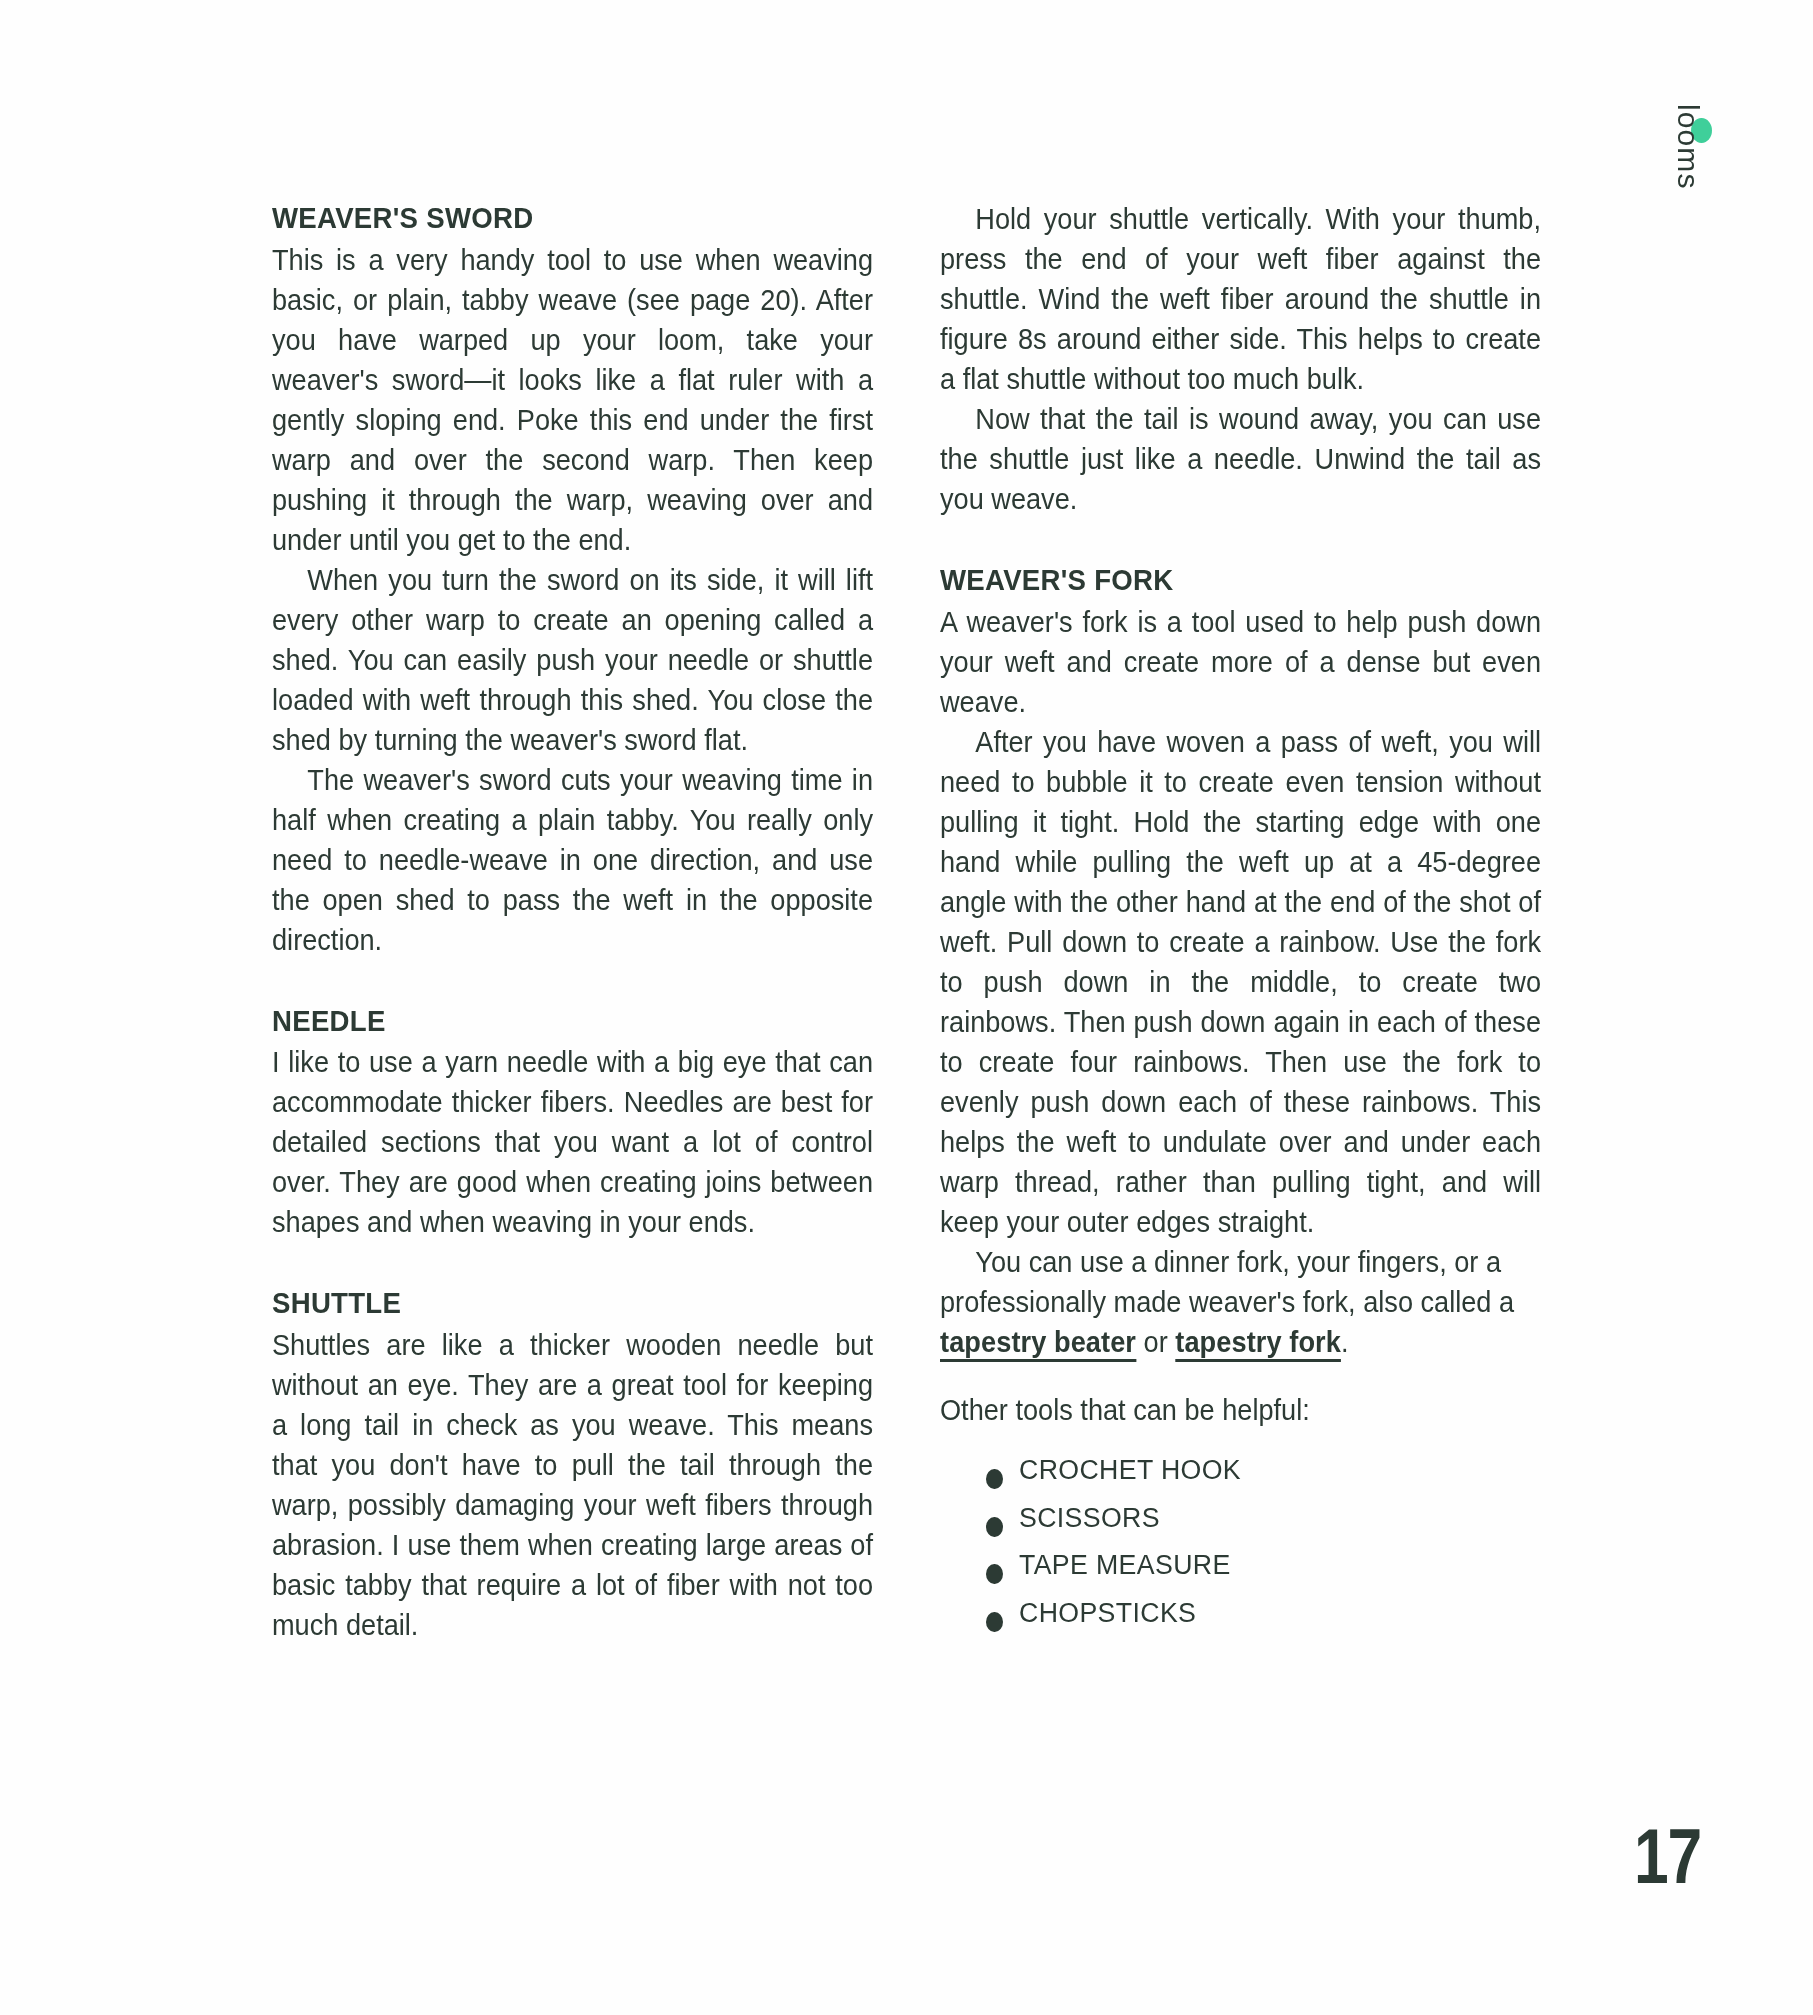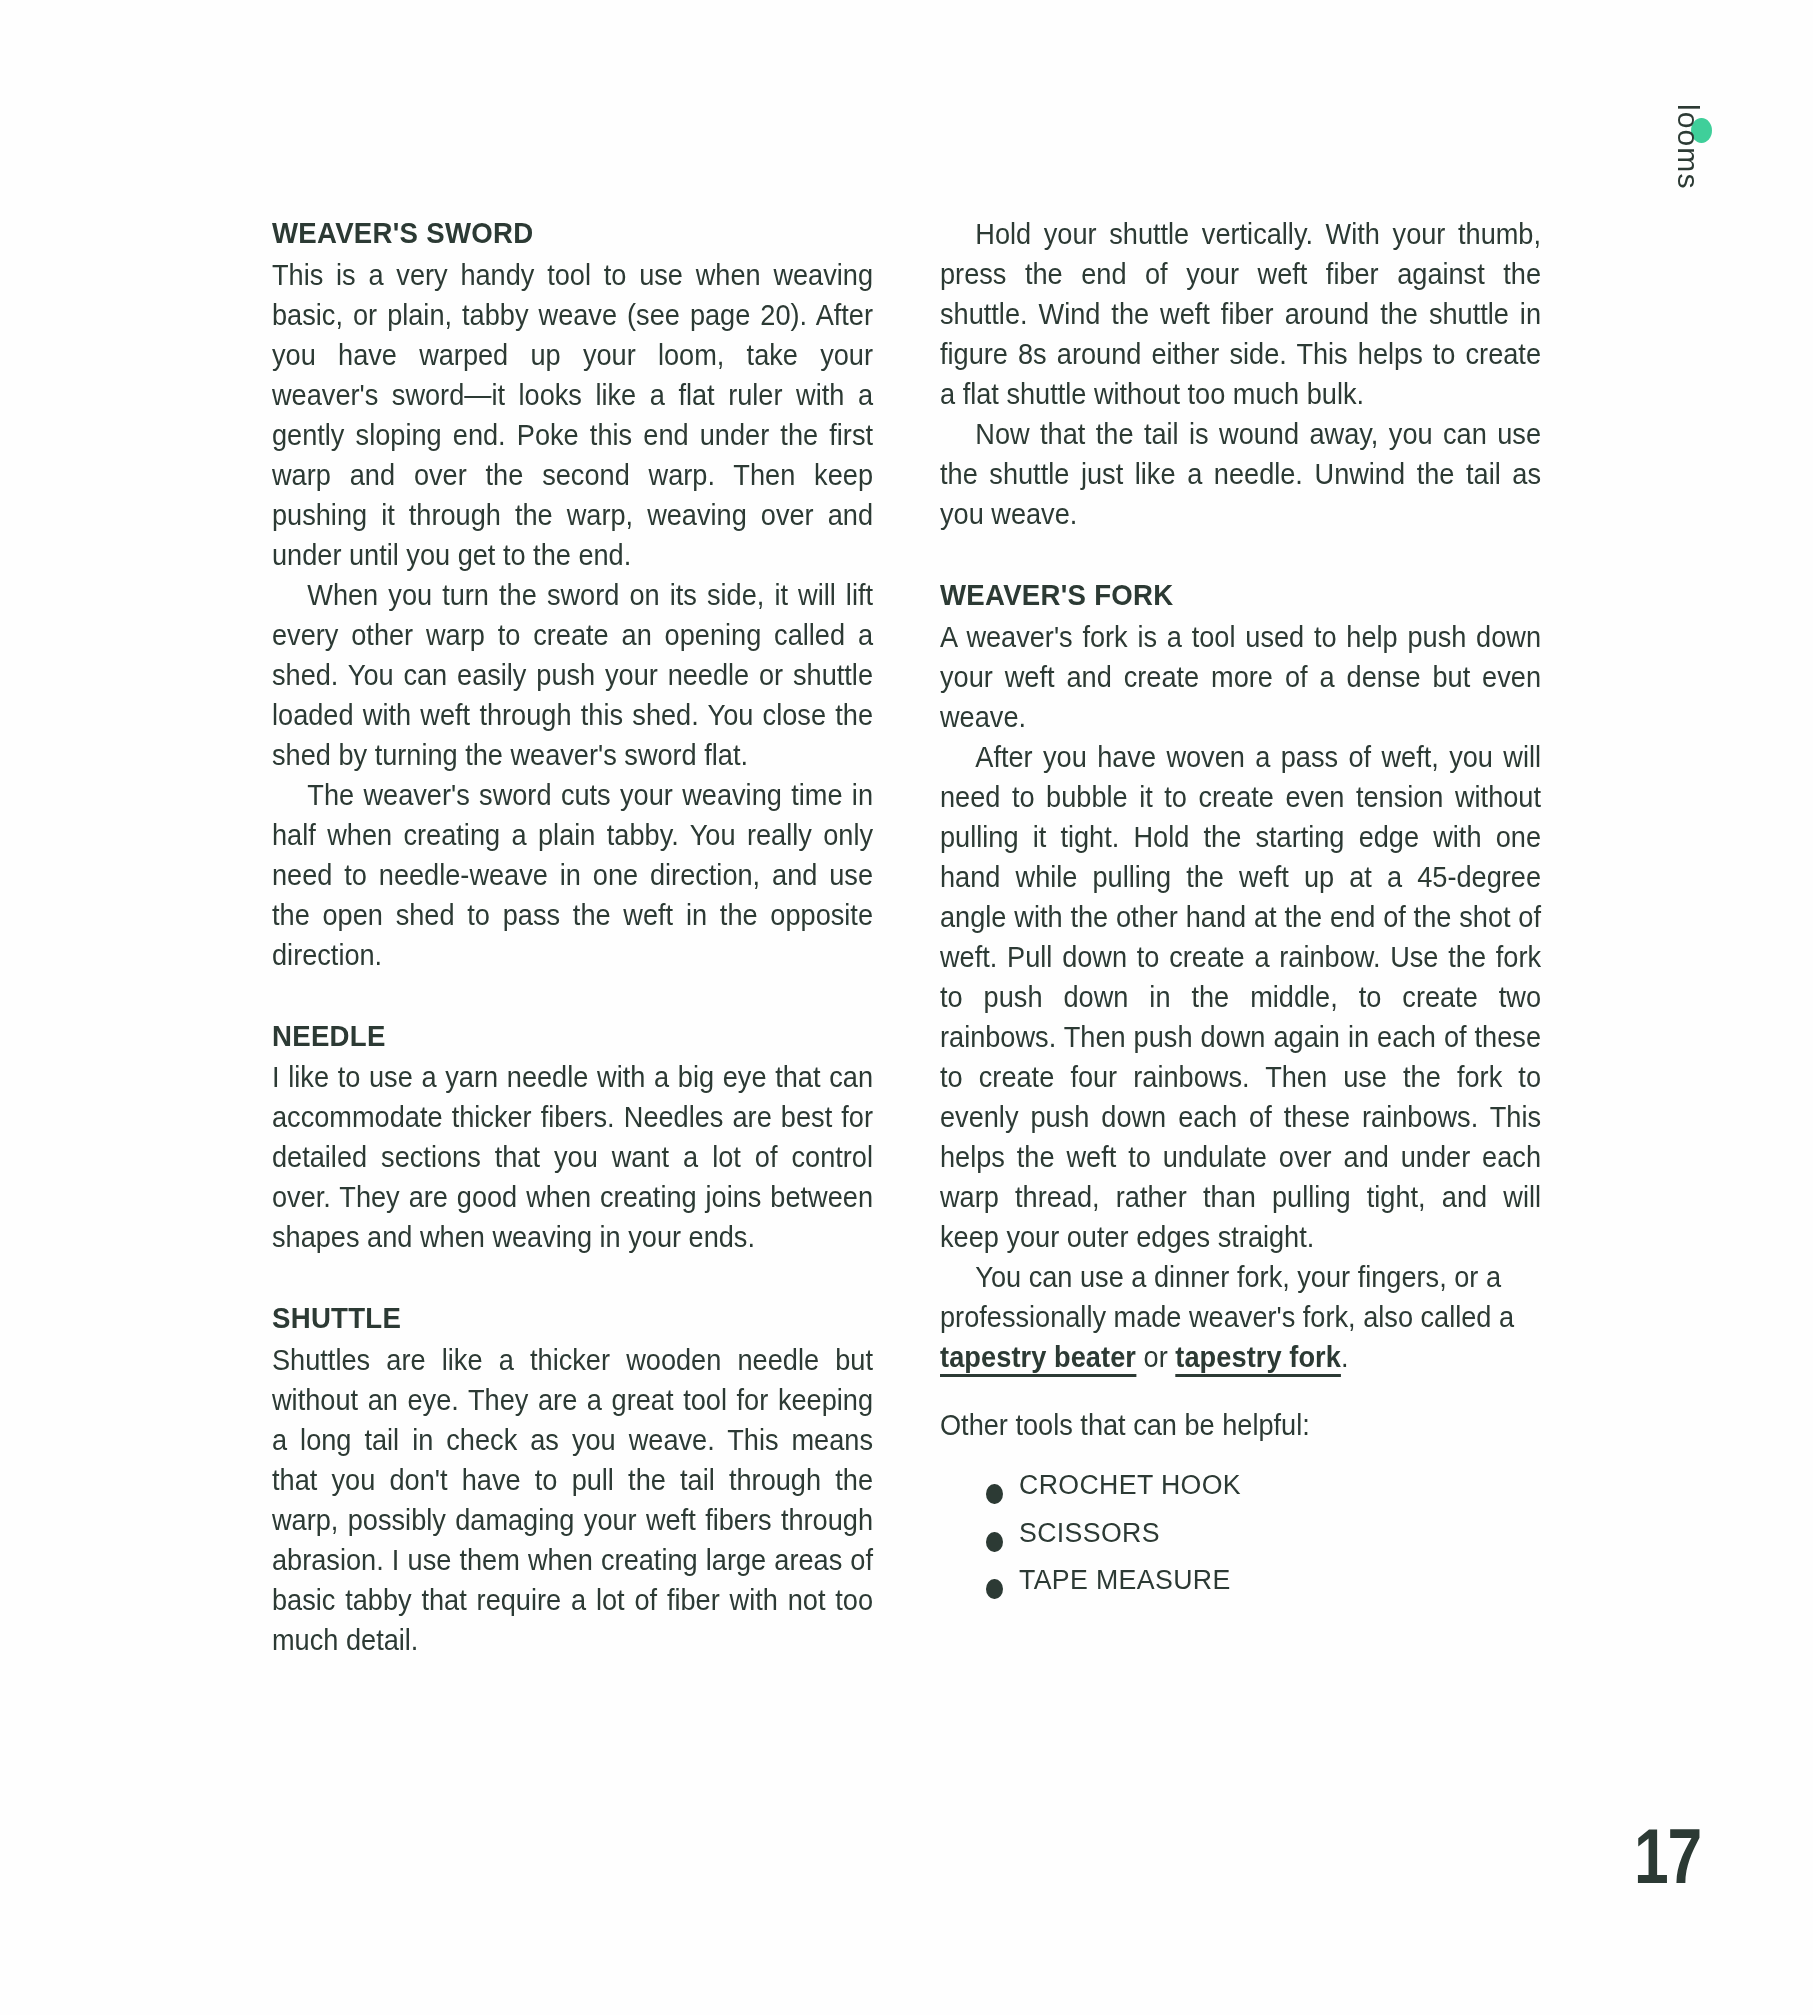--- a/index.html
+++ b/index.html
@@ -50,21 +50,21 @@
     transform-origin: 56px 0px;
     font-size: 30px;
     letter-spacing: 1.1px;
     color: #2c3a34;
     white-space: nowrap;
   }
 
   
   .columns {
     position: absolute;
-    top: 214px;
+    top: 199px;
     left: 272px;
     width: 1269px;
     display: flex;
     gap: 67px;
   }
   .col {
     width: 601px;
   }
 
   
@@ -208,20 +208,24 @@
           <span class="tool-name">CROCHET HOOK</span>
         </li>
         <li>
           <span class="bullet"></span>
           <span class="tool-name">SCISSORS</span>
         </li>
         <li>
           <span class="bullet"></span>
           <span class="tool-name">TAPE MEASURE</span>
         </li>
+        <li>
+          <span class="bullet"></span>
+          <span class="tool-name">CHOPSTICKS</span>
+        </li>
       </ul>
 
     </div>
   </div>
 
   <div class="page-number">17</div>
 
 </div>
 
 

